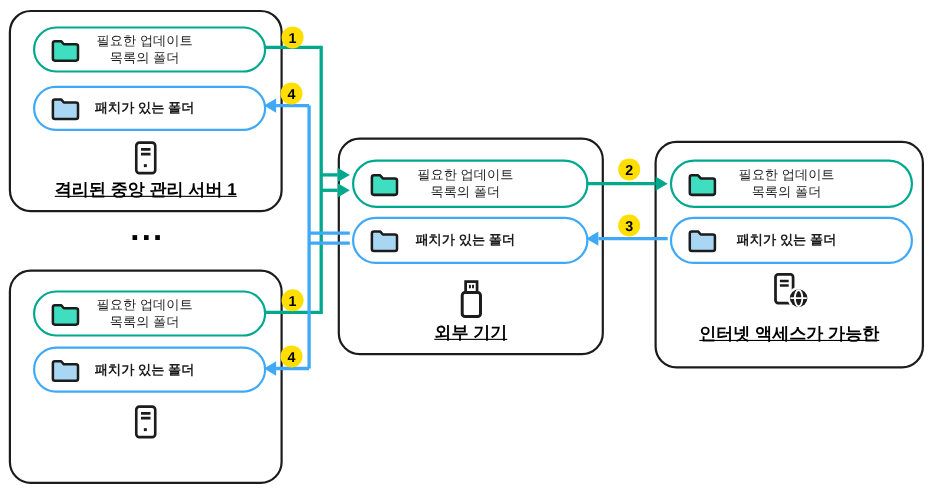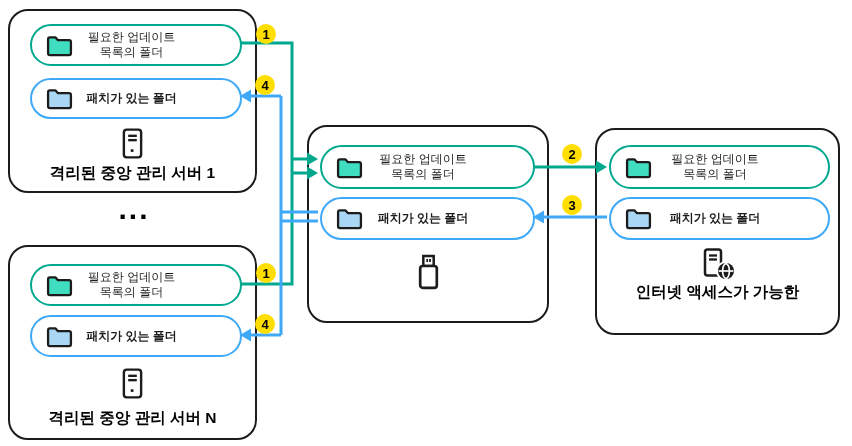--- a/index.html
+++ b/index.html
@@ -15,21 +15,21 @@
   .canvas{position:relative;width:852px;height:446px;background:#fff;overflow:hidden;}
 
   .node{position:absolute;background:#fff;border:2.5px solid var(--ink);border-radius:20px;box-sizing:border-box;}
   .pill{position:absolute;background:#fff;border:2.5px solid;border-radius:24px;box-sizing:border-box;
         display:flex;align-items:center;padding:0 10px;}
   .pill.teal{border-color:var(--teal);}
   .pill.blue{border-color:var(--blue);font-weight:bold;}
   .pill .fold{flex:0 0 auto;display:flex;margin-left:4px;}
   .pill-text{flex:1;text-align:center;font-size:12px;line-height:15px;margin-right:40px;color:var(--ink);}
 
-  .node-label{position:absolute;left:0;right:0;text-align:center;font-weight:bold;font-size:15.5px;line-height:19px;color:#000;}
+  .node-label{position:absolute;left:0;right:0;text-align:center;font-weight:bold;font-size:15.5px;line-height:19px;color:#000;text-decoration:underline;}
   .node-icon{position:absolute;left:0;right:0;display:flex;justify-content:center;}
 
   .badge{position:absolute;width:20px;height:20px;border-radius:50%;background:var(--badge);
          display:flex;align-items:center;justify-content:center;font-size:13px;font-weight:bold;color:#000;z-index:6;}
   .ellipsis{position:absolute;left:112px;top:196px;width:44px;text-align:center;
             font-size:30px;font-weight:bold;letter-spacing:2px;line-height:26px;color:#000;}
   svg.overlay{position:absolute;left:0;top:0;z-index:5;pointer-events:none;}
   .g-line{stroke:var(--teal);stroke-width:3;fill:none;}
   .b-line{stroke:var(--blue);stroke-width:3;fill:none;}
   .g-head{fill:var(--teal);}
@@ -94,21 +94,20 @@
       <span class="pill-text">패치가 있는 폴더</span>
     </div>
     <div class="node-icon" style="top:121px">
       <svg width="23" height="31" viewBox="0 0 24 32">
         <rect x="3" y="1.5" width="18" height="29" rx="3" fill="#fff" stroke="var(--ink)" stroke-width="2.5"></rect>
         <line x1="7.5" y1="8" x2="16.5" y2="8" stroke="var(--ink)" stroke-width="2.5"></line>
         <line x1="7.5" y1="12.5" x2="16.5" y2="12.5" stroke="var(--ink)" stroke-width="2.5"></line>
         <rect x="10.2" y="22" width="2.8" height="2.8" fill="var(--ink)"></rect>
       </svg>
     </div>
-    <div class="node-label" style="top:161px">격리된 중앙 관리 서버 N</div>
   </div>
 
   <div class="node" style="left:307px;top:125px;width:242px;height:198px">
     <div class="pill teal" style="left:11px;top:18px;width:215px;height:44px">
       <span class="fold">
         <svg width="27" height="23" viewBox="0 0 26 22">
             <path d="M2 18.5 V5 Q2 3.2 3.8 3.2 H9.2 L11.6 5.9 H22.2 Q24 5.9 24 7.7 V18.5 Q24 20.3 22.2 20.3 H3.8 Q2 20.3 2 18.5 Z" fill="var(--teal-fill)" stroke="var(--ink)" stroke-width="2.2" stroke-linejoin="round"></path>
           </svg>
       </span>
       <span class="pill-text">
@@ -125,20 +124,21 @@
       <span class="pill-text">패치가 있는 폴더</span>
     </div>
     <div class="node-icon" style="top:127px">
       <svg width="27" height="36" viewBox="0 0 26 34">
         <rect x="8" y="1.6" width="10" height="9.6" fill="#fff" stroke="var(--ink)" stroke-width="2.4"></rect>
         <rect x="10.9" y="4.4" width="1.7" height="3" fill="var(--ink)"></rect>
         <rect x="13.6" y="4.4" width="1.7" height="3" fill="var(--ink)"></rect>
         <rect x="5" y="11.2" width="16" height="21" rx="2.5" fill="#fff" stroke="var(--ink)" stroke-width="2.6"></rect>
       </svg>
     </div>
+    <div class="node-label" style="top:166px">외부 기기</div>
   </div>
 
   <div class="node" style="left:595px;top:128px;width:245px;height:207px">
     <div class="pill teal" style="left:12px;top:15px;width:221px;height:44px">
       <span class="fold">
         <svg width="27" height="23" viewBox="0 0 26 22">
             <path d="M2 18.5 V5 Q2 3.2 3.8 3.2 H9.2 L11.6 5.9 H22.2 Q24 5.9 24 7.7 V18.5 Q24 20.3 22.2 20.3 H3.8 Q2 20.3 2 18.5 Z" fill="var(--teal-fill)" stroke="var(--ink)" stroke-width="2.2" stroke-linejoin="round"></path>
           </svg>
       </span>
       <span class="pill-text">
@@ -158,21 +158,21 @@
       <svg width="36" height="34" viewBox="0 0 36 34">
         <rect x="5" y="1.5" width="16" height="26" rx="2.5" fill="#fff" stroke="var(--ink)" stroke-width="2.5"></rect>
         <line x1="9" y1="7.5" x2="17" y2="7.5" stroke="var(--ink)" stroke-width="2.3"></line>
         <line x1="9" y1="11.5" x2="17" y2="11.5" stroke="var(--ink)" stroke-width="2.3"></line>
         <circle cx="26" cy="23" r="10" fill="#fff"></circle>
         <circle cx="26" cy="23" r="8" fill="var(--ink)"></circle>
         <line x1="18.6" y1="23" x2="33.4" y2="23" stroke="#fff" stroke-width="1.7"></line>
         <ellipse cx="26" cy="23" rx="3.4" ry="7.4" fill="none" stroke="#fff" stroke-width="1.7"></ellipse>
       </svg>
     </div>
-    <div class="node-label" style="top:152px">인터넷 액세스가 가능한</div>
+    <div class="node-label" style="top:164px">인터넷 액세스가 가능한</div>
   </div>
 
   <svg class="overlay" width="852" height="446" viewBox="0 0 852 446">
     <g>
       <path class="g-line" d="M240 43 H292 V284 H240"></path>
       <path class="g-line" d="M292 159 H307"></path>
       <polygon class="g-head" points="307,152.5 318,159 307,165.5"></polygon>
       <path class="g-line" d="M292 173 H307"></path>
       <polygon class="g-head" points="307,166.5 318,173 307,179.5"></polygon>
       <path class="g-line" d="M533 167 H596"></path>

